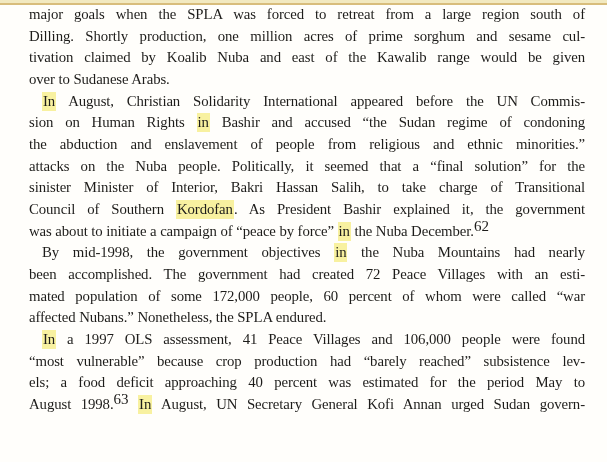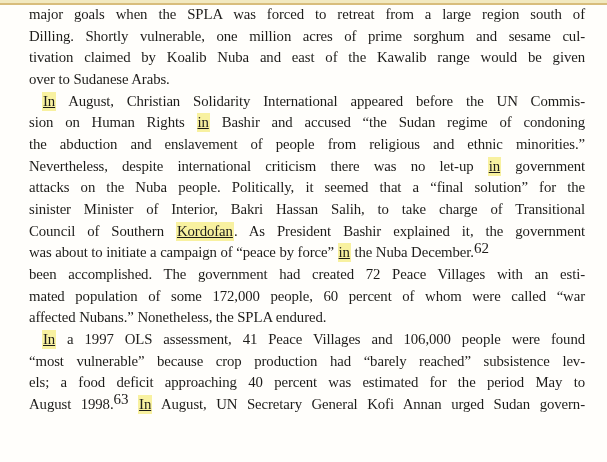--- a/index.html
+++ b/index.html
@@ -14,42 +14,42 @@
   .page-text{
     position:absolute;top:4px;left:29px;width:556px;
     font-family:"Liberation Serif","DejaVu Serif",serif;
     font-size:14.8px;line-height:21.65px;
     color:var(--ink,#1d1c1a);
     letter-spacing:-0.1px;
   }
   .line{text-align:justify;text-align-last:justify;white-space:normal;}
   .line.last{text-align-last:left;}
   .line.indent{text-indent:13px;}
-  .hl{background:var(--hl,#f8f1a0);padding:1px 1px 2px 1px;text-decoration:underline;}
+  .hl{background:var(--hl,#f8f1a0);padding:1px 1px 2px 1px;}
   .sup{font-size:15px;position:relative;top:-4.5px;letter-spacing:0;}
 </style>
 </head>
 <body>
 
 <div class="page">
   <div class="strip-band"></div>
   <div class="strip-rule"></div>
   <div class="page-text" id="page-text">
       <div class="line"><span>major goals when the SPLA was forced to retreat from a large region south of</span></div>
-      <div class="line"><span>Dilling. Shortly vulnerable, one million acres of prime sorghum and sesame cul-</span></div>
+      <div class="line"><span>Dilling. Shortly production, one million acres of prime sorghum and sesame cul-</span></div>
       <div class="line"><span>tivation claimed by Koalib Nuba and east of the Kawalib range would be given</span></div>
       <div class="line last"><span>over to Sudanese Arabs.</span></div>
       <div class="line indent"><span class="hl">In</span><span> August, Christian Solidarity International appeared before the UN Commis-</span></div>
       <div class="line"><span>sion on Human Rights </span><span class="hl">in</span><span> Bashir and accused “the Sudan regime of condoning</span></div>
       <div class="line"><span>the abduction and enslavement of people from religious and ethnic minorities.”</span></div>
-      <div class="line"><span>Nevertheless, despite international criticism there was no let-up </span><span class="hl">in</span><span> government</span></div>
       <div class="line"><span>attacks on the Nuba people. Politically, it seemed that a “final solution” for the</span></div>
       <div class="line"><span>sinister Minister of Interior, Bakri Hassan Salih, to take charge of Transitional</span></div>
       <div class="line"><span>Council of Southern </span><span class="hl">Kordofan</span><span>. As President Bashir explained it, the government</span></div>
       <div class="line last"><span>was about to initiate a campaign of “peace by force” </span><span class="hl">in</span><span> the Nuba December.</span><span class="sup">62</span></div>
+      <div class="line indent"><span>By mid-1998, the government objectives </span><span class="hl">in</span><span> the Nuba Mountains had nearly</span></div>
       <div class="line"><span>been accomplished. The government had created 72 Peace Villages with an esti-</span></div>
       <div class="line"><span>mated population of some 172,000 people, 60 percent of whom were called “war</span></div>
       <div class="line last"><span>affected Nubans.” Nonetheless, the SPLA endured.</span></div>
       <div class="line indent"><span class="hl">In</span><span> a 1997 OLS assessment, 41 Peace Villages and 106,000 people were found</span></div>
       <div class="line"><span>“most vulnerable” because crop production had “barely reached” subsistence lev-</span></div>
       <div class="line"><span>els; a food deficit approaching 40 percent was estimated for the period May to</span></div>
       <div class="line"><span>August 1998.</span><span class="sup">63</span><span> </span><span class="hl">In</span><span> August, UN Secretary General Kofi Annan urged Sudan govern-</span></div>
     </div>
 </div>
 

